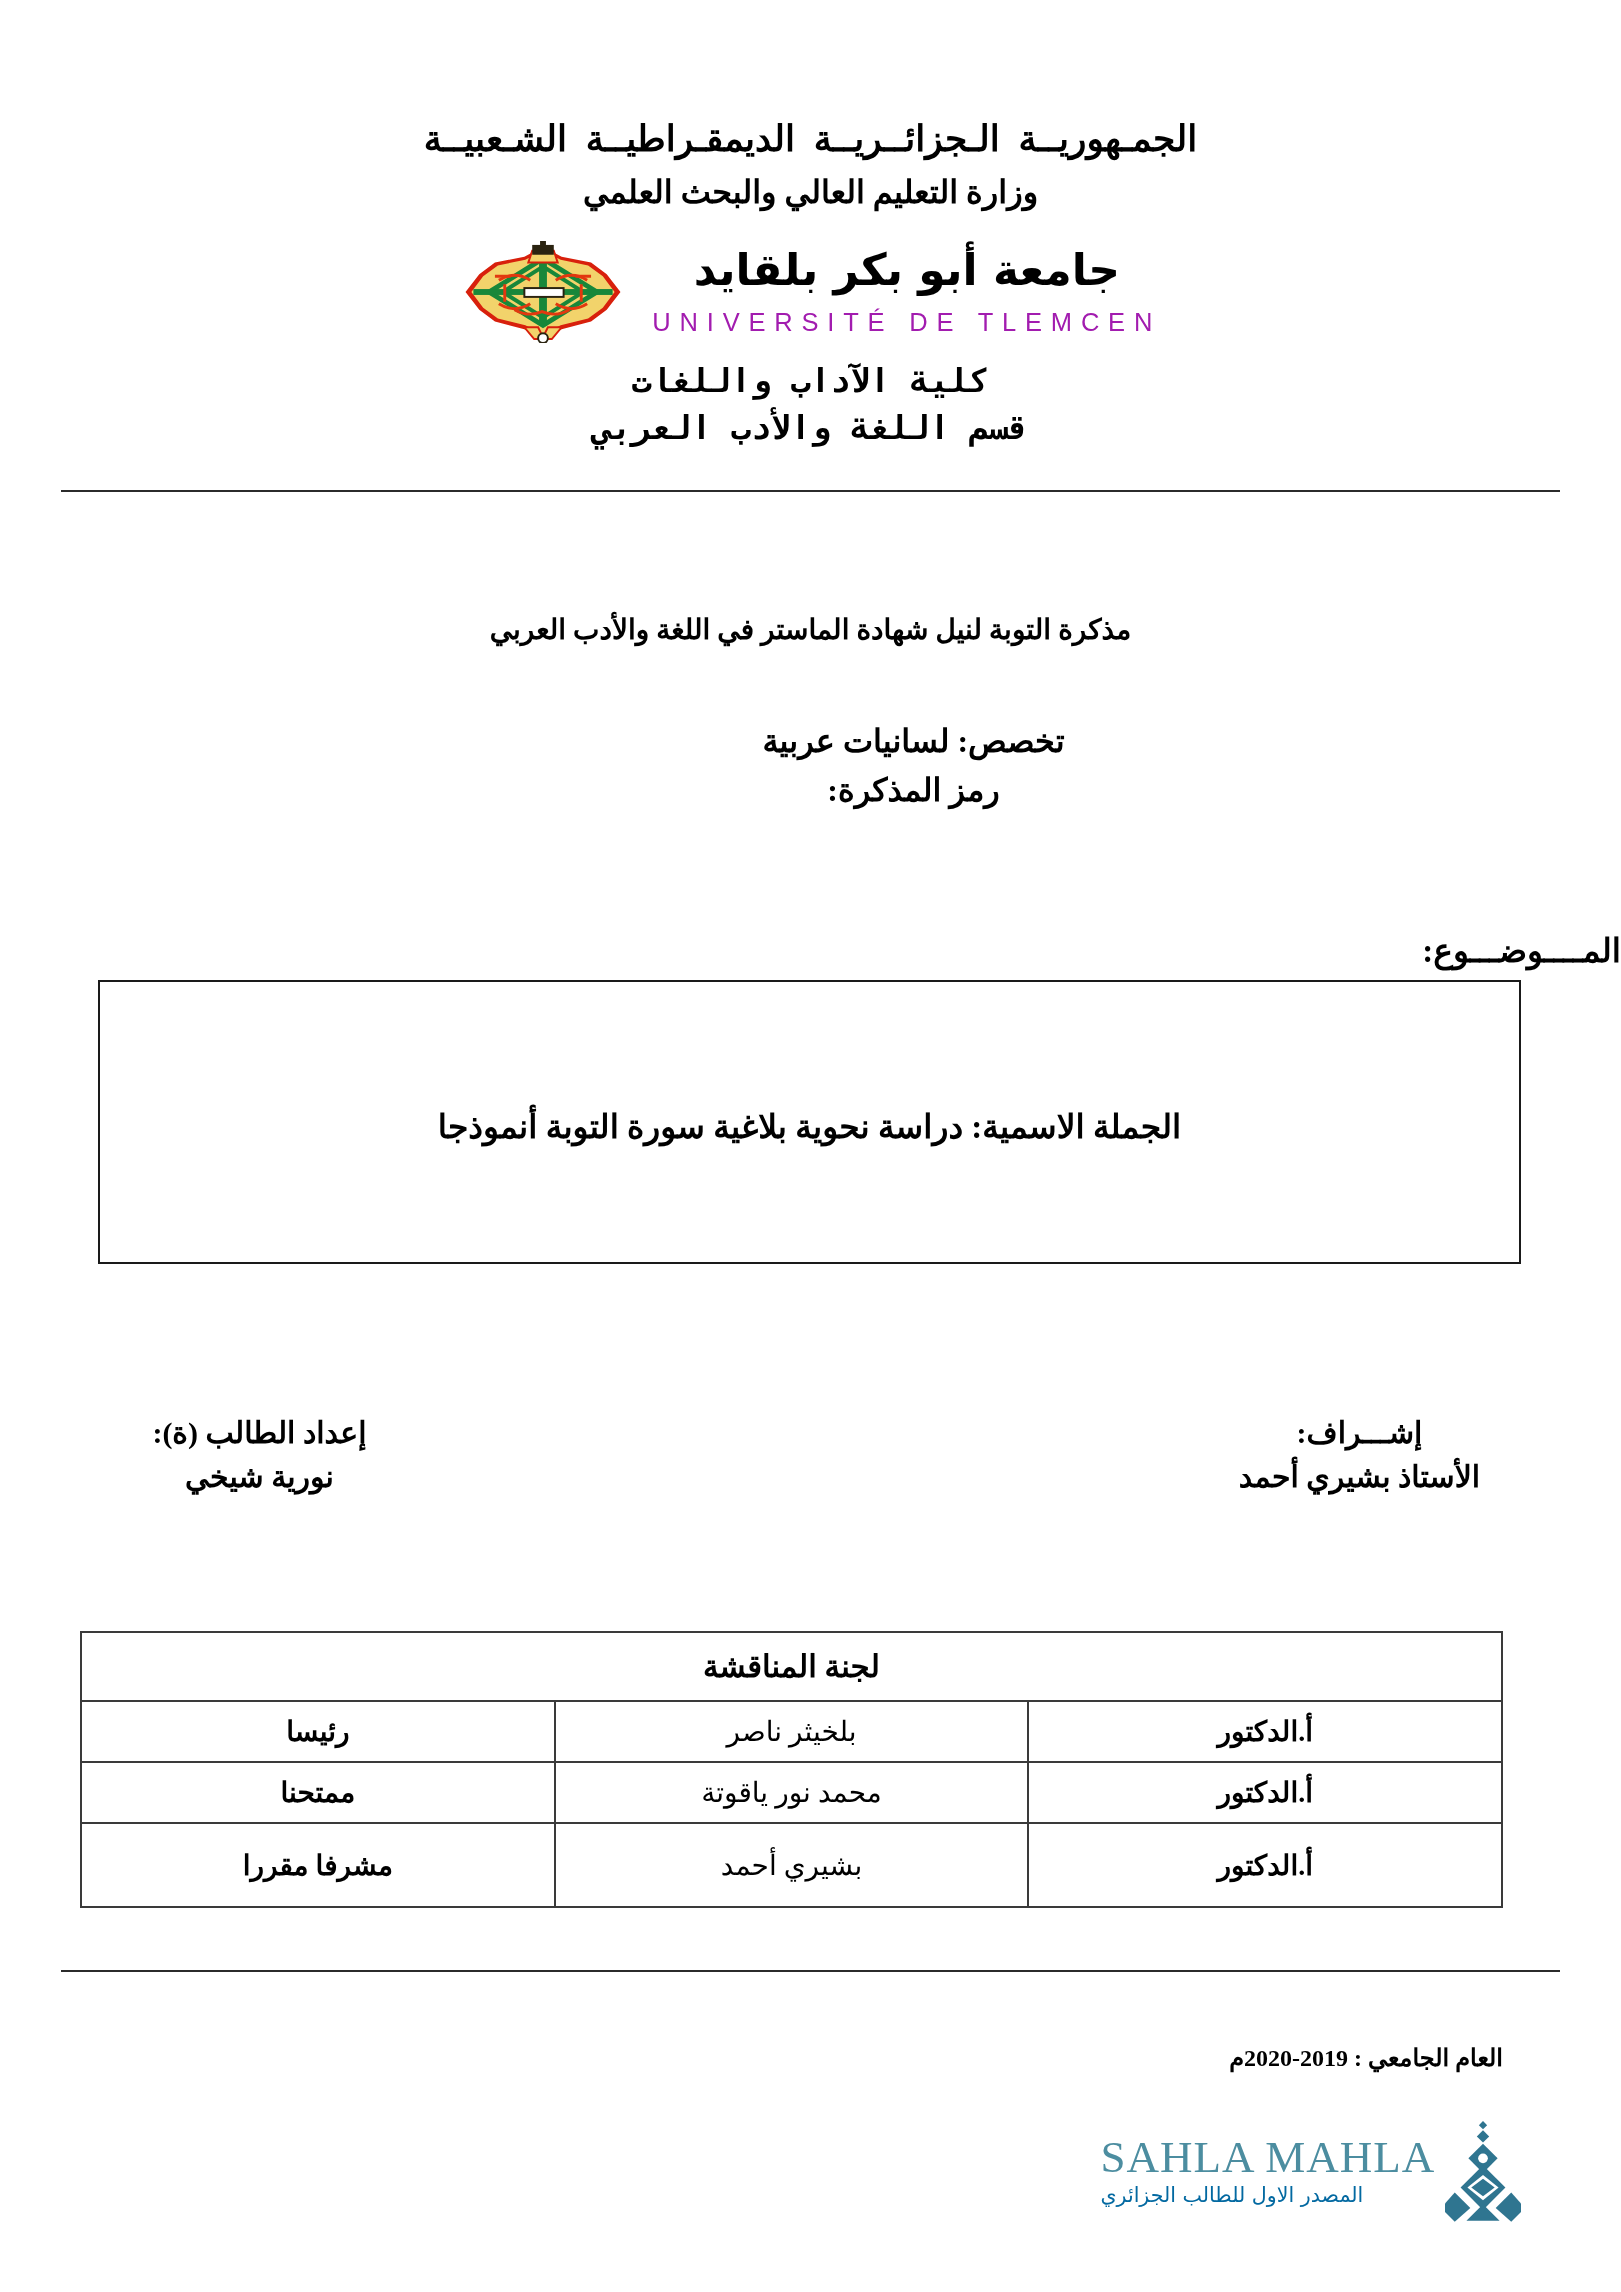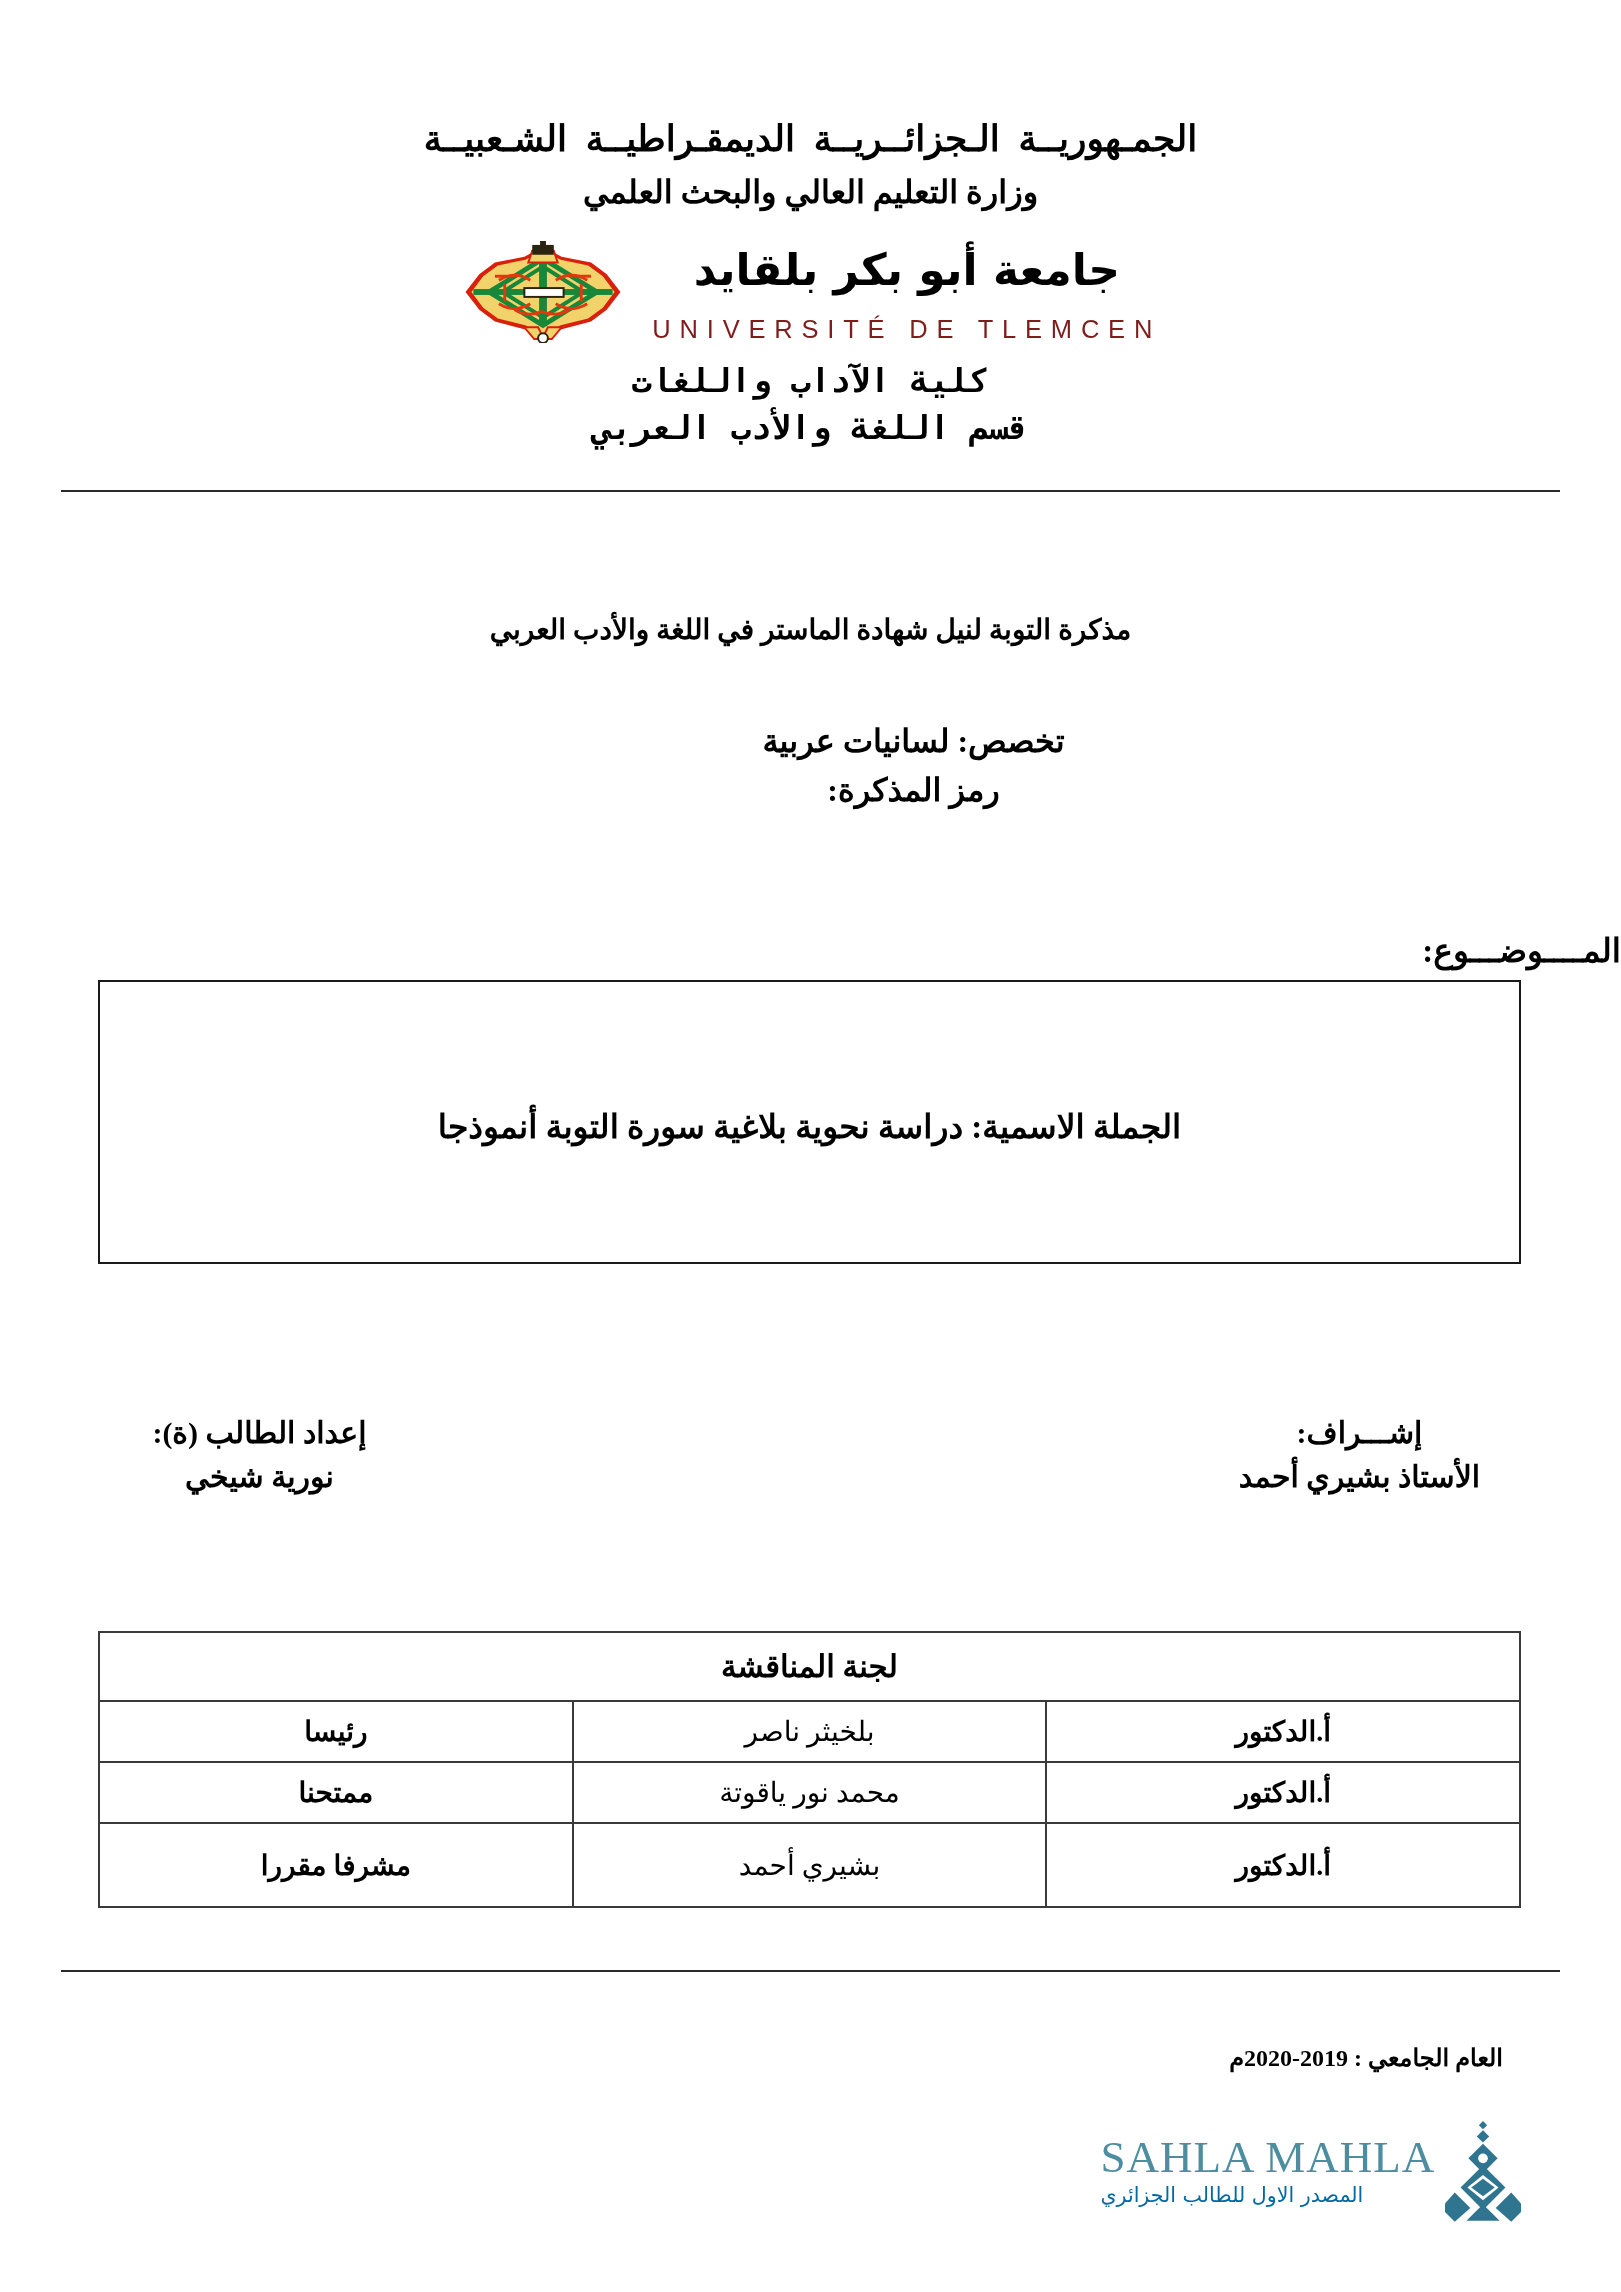--- a/index.html
+++ b/index.html
@@ -74,27 +74,27 @@
   .uni-ar {
     color: #000000;
     font-family: "DejaVu Sans", sans-serif;
     font-weight: bold;
     font-size: 44px;
     letter-spacing: 3.9px;
     line-height: 1.05;
     white-space: nowrap;
   }
   .uni-fr {
-    color: #7f1d1d;
+    color: #a21caf;
     font-family: "Liberation Sans", sans-serif;
     font-weight: normal;
     font-size: 25.5px;
     letter-spacing: 8.8px;
     line-height: 1.2;
-    margin-top: 21px;
+    margin-top: 14px;
     white-space: nowrap;
   }
   .emblem {
     width: 167px;
     height: 102px;
     flex: 0 0 auto;
     position: relative;
     top: -3.9px;
   }
 
@@ -206,21 +206,21 @@
   .credit-name {
     font-weight: bold;
     font-size: 30px;
     line-height: 1.45;
   }
 
   
   .jury-table {
     position: absolute;
     top: 1631px;
-    left: 98px;
+    left: 80px;
     width: 1423px;
     border-collapse: collapse;
     table-layout: fixed;
   }
   .jury-table td, .jury-table th {
     border: 2px solid #3a3a3a;
     padding: 0;
     text-align: center;
     vertical-align: middle;
   }

